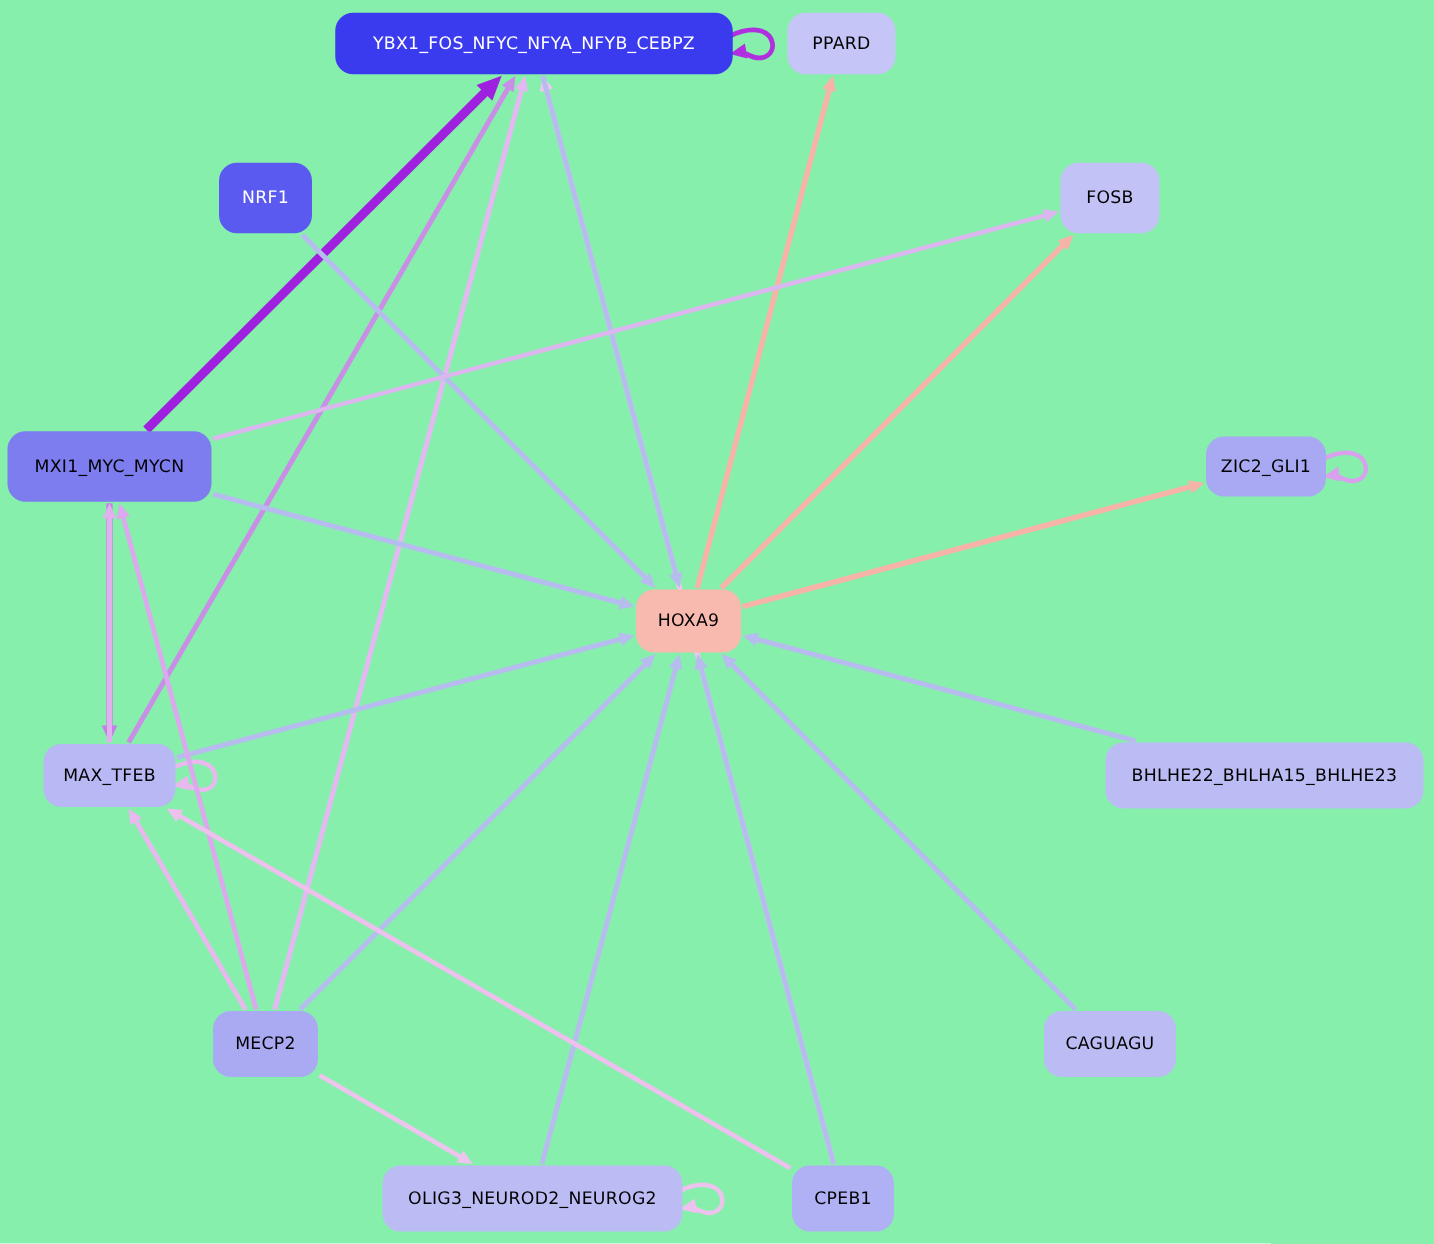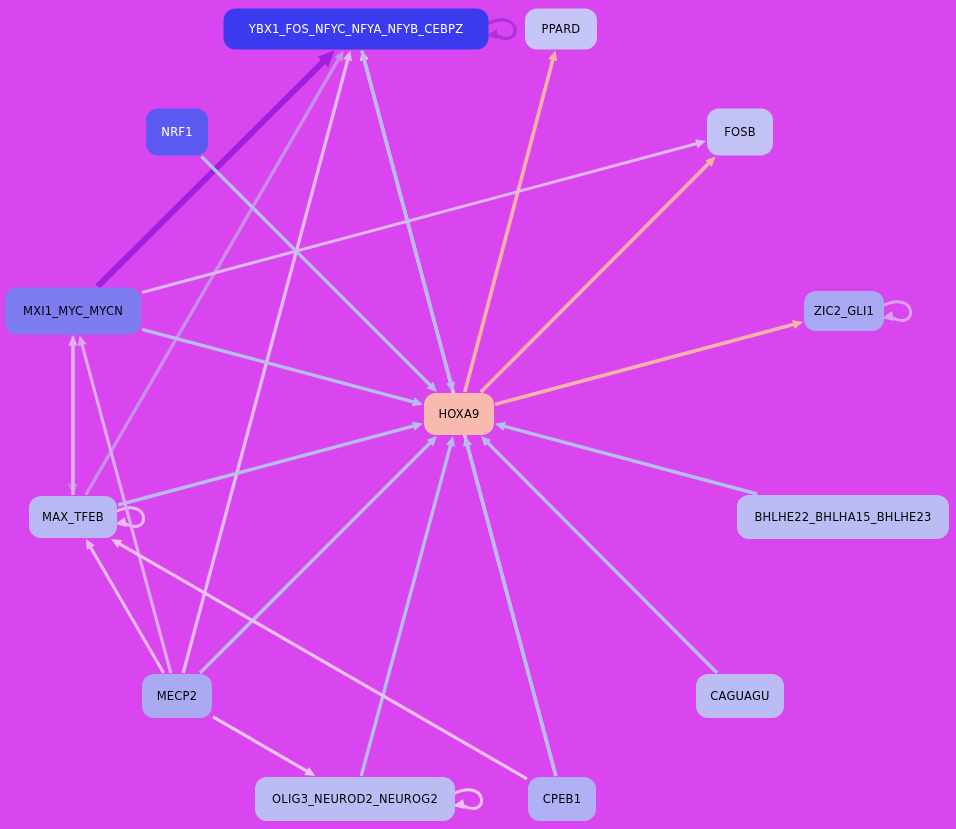--- a/index.html
+++ b/index.html
@@ -10,21 +10,21 @@
   body {
     width: 956px;
     height: 829px;
     overflow: hidden;
     font-family: "DejaVu Sans", sans-serif;
   }
   #graph-root {
     position: relative;
     width: 956px;
     height: 829px;
-    background: #d946ef;
+    background: #86efac;
   }
   svg#network-canvas {
     position: absolute;
     top: 0;
     left: 0;
     width: 956px;
     height: 829px;
     display: block;
   }
   .node-label {

